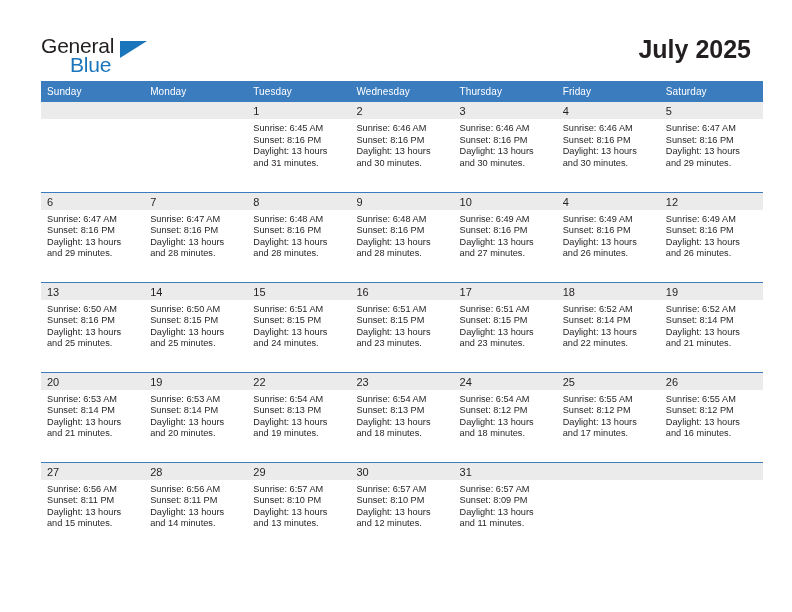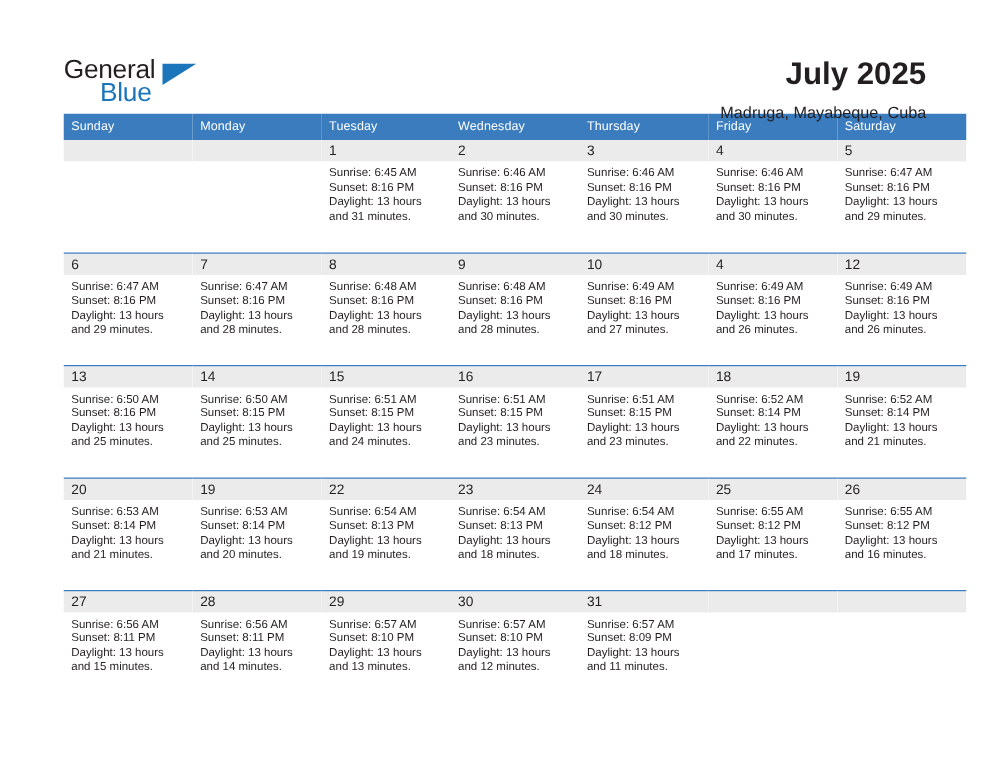--- a/index.html
+++ b/index.html
@@ -10,21 +10,21 @@
     background: #ffffff;
     font-family: "Liberation Sans", sans-serif;
     color: #231f20;
     overflow: hidden;
   }
 
   .page {
     position: relative;
     width: 792px;
     height: 612px;
-    padding: 16px;
+    padding: 6px;
   }
 
   
   .top-bar {
     display: flex;
     align-items: flex-start;
     justify-content: space-between;
     padding: 28px 35px 0 35px;
     height: 75px;
   }
@@ -137,21 +137,20 @@
   <div class="top-bar">
 
     <div class="logo">
       <span class="logo-general">General</span>
       <span class="logo-triangle"></span>
       <span class="logo-blue">Blue</span>
     </div>
 
     <div class="title-block">
       <div class="cal-title">July 2025</div>
-      <div class="cal-subtitle">Madruga, Mayabeque, Cuba</div>
     </div>
 
   </div>
 
   <table class="calendar">
     <colgroup>
       <col>
         <col>
         <col>
         <col>

